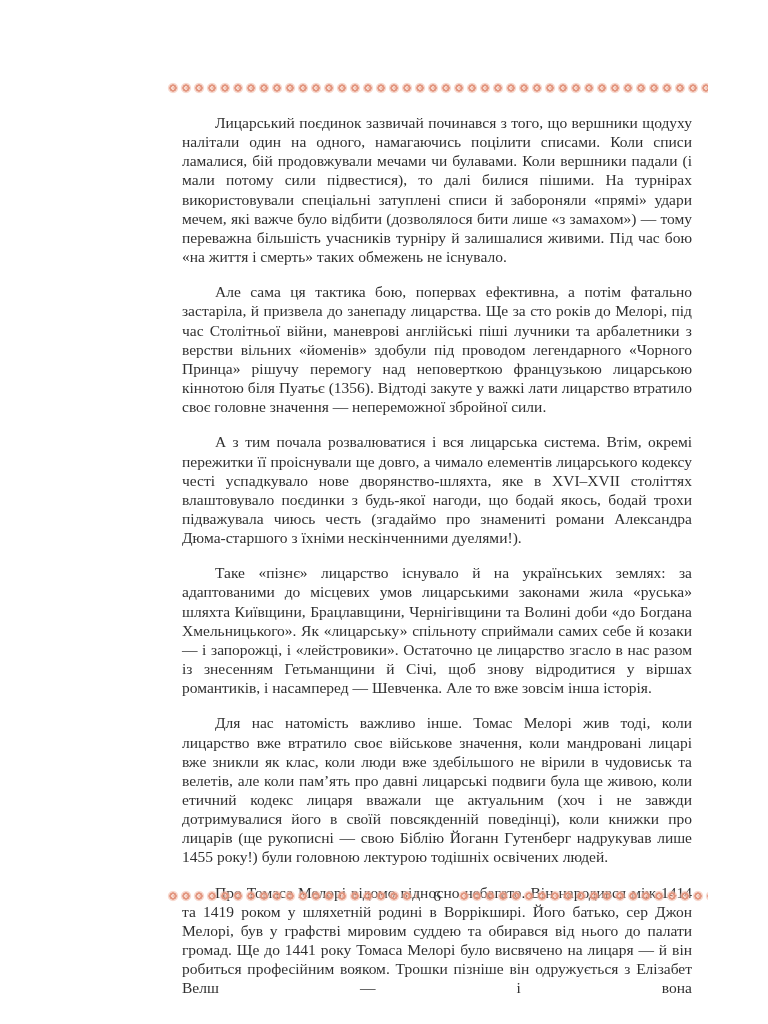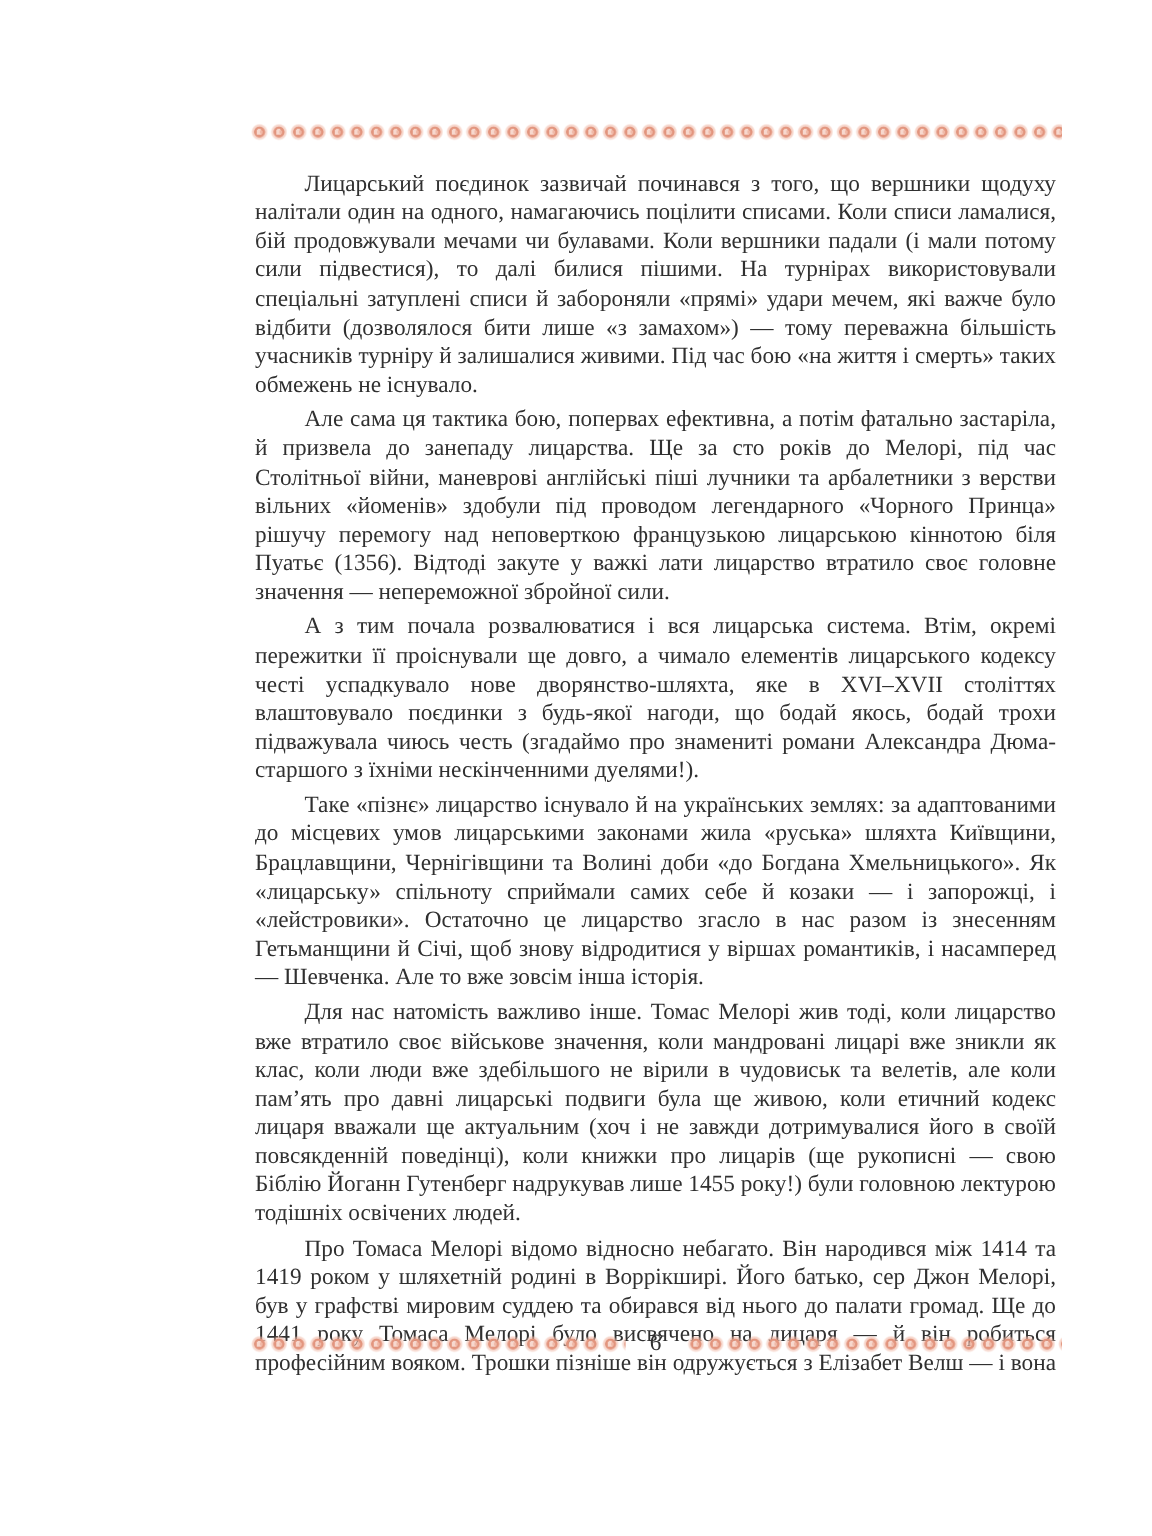--- a/index.html
+++ b/index.html
@@ -40,21 +40,21 @@
   .ornament.top{
     margin-bottom:18px;
   }
   .bodytext{
     font-size:15.5px;
     line-height:19.15px;
     color:var(--text);
     text-align:justify;
   }
   .bodytext p{
-    margin:4px;
+    margin:16px;
     text-indent:33px;
   }
   .bodytext p.continues{
     text-align-last:justify;
   }
   .footer{
     position:absolute;
     left:166px;
     top:888px;
     width:542px;

